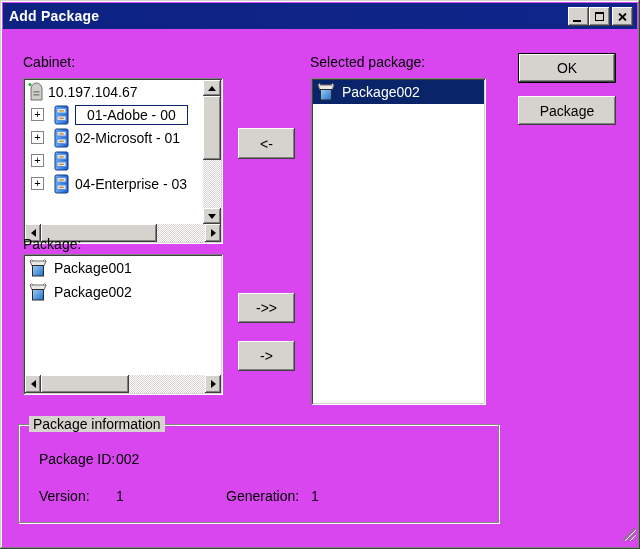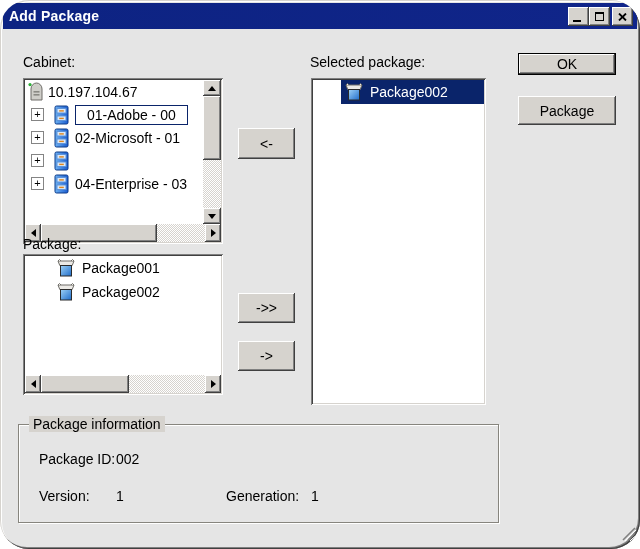--- a/index.html
+++ b/index.html
@@ -1,22 +1,21 @@
 <!DOCTYPE html>
 <html><head>
 <meta charset="utf-8">
 <style>
   html,body{margin:0;padding:0;background:#fff;}
   *{box-sizing:border-box;font-family:"Liberation Sans",sans-serif;}
   .win{
-    position:relative;width:640px;height:549px;background:#e5e5e5;
+    position:relative;width:640px;height:549px;background:#d946ef;
     box-shadow:inset -1px -1px 0 #404040,inset 1px 1px 0 #d6d3ce,
                inset -2px -2px 0 #808080,inset 2px 2px 0 #ffffff;
     overflow:hidden;
-    border-radius:29px;
   }
   .titlebar{
     position:absolute;left:3px;top:3px;right:3px;height:26px;
     background:linear-gradient(90deg,#0c2076,#10258a);
     display:flex;align-items:center;padding-left:6px;
   }
   .title-text{color:#fff;font-size:14px;font-weight:bold;letter-spacing:0.2px;}
   .tb-btns{position:absolute;right:4px;top:4px;display:flex;align-items:center;}
   .tb-btn{
     width:21px;height:19px;background:#d6d3ce;position:relative;margin-left:0;
@@ -68,21 +67,21 @@
   .arr.down{border-left:4px solid transparent;border-right:4px solid transparent;border-top:5px solid #000;}
   .arr.left{border-top:4px solid transparent;border-bottom:4px solid transparent;border-right:5px solid #000;}
   .arr.right{border-top:4px solid transparent;border-bottom:4px solid transparent;border-left:5px solid #000;}
   .btn{
     position:absolute;background:#d6d3ce;border:none;font-size:14px;color:#000;
     box-shadow:inset -1px -1px 0 #404040,inset 1px 1px 0 #ffffff,
                inset -2px -2px 0 #808080,inset 2px 2px 0 #d6d3ce;
     display:flex;align-items:center;justify-content:center;padding:0;
   }
   .btn.default{border:1px solid #000;}
-  .list-row{height:24px;display:flex;align-items:center;font-size:14px;white-space:nowrap;margin-left:28px;}
+  .list-row{height:24px;display:flex;align-items:center;font-size:14px;white-space:nowrap;}
   .list-row .picon{margin-left:3px;margin-right:6px;display:flex;flex:0 0 auto;}
   .list-row.selected{background:#0a246a;color:#fff;}
   .groupbox{
     position:absolute;border:1px solid #87857e;
     box-shadow:inset 1px 1px 0 #ffffff,1px 1px 0 #ffffff;
   }
   .legend{
     position:absolute;top:-9px;left:10px;background:#d6d3ce;padding:0 4px;font-size:14px;
   }
   .gb-text{position:absolute;font-size:14px;color:#000;}
@@ -229,21 +228,21 @@
             <path d="M2 3 L3.5 1.5 L5 3" fill="#eceae6" stroke="#6e6d68"></path>
             <path d="M15 3 L16.5 1.5 L18 3" fill="#eceae6" stroke="#6e6d68"></path>
             <rect x="4.5" y="7.5" width="11" height="10.5" fill="url(#pg)" stroke="#2a2a2a"></rect>
           </svg>
         </span>
         <span>Package002</span>
       </div>
     </div>
   </div>
 
-  <button class="btn default" style="left:518px;top:53px;width:98px;height:22px;">OK</button>
+  <button class="btn default" style="left:518px;top:53px;width:98px;height:30px;">OK</button>
   <button class="btn" style="left:518px;top:96px;width:98px;height:29px;">Package</button>
 
   <div class="label" style="left:23px;top:236px;">Package:</div>
   <div class="listbox" style="left:23px;top:254px;width:200px;height:141px;text-align:right;">
     <div style="position:absolute;left:2px;top:2px;right:2px;bottom:20px;overflow:hidden;">
       <div class="list-row">
         <span class="picon">
           <svg width="20" height="20" viewBox="0 0 20 20">
             <path d="M2 3 L18 3 L16.2 7.5 L3.8 7.5 Z" fill="#eceae6" stroke="#6e6d68"></path>
             <path d="M2 3 L3.5 1.5 L5 3" fill="#eceae6" stroke="#6e6d68"></path>

